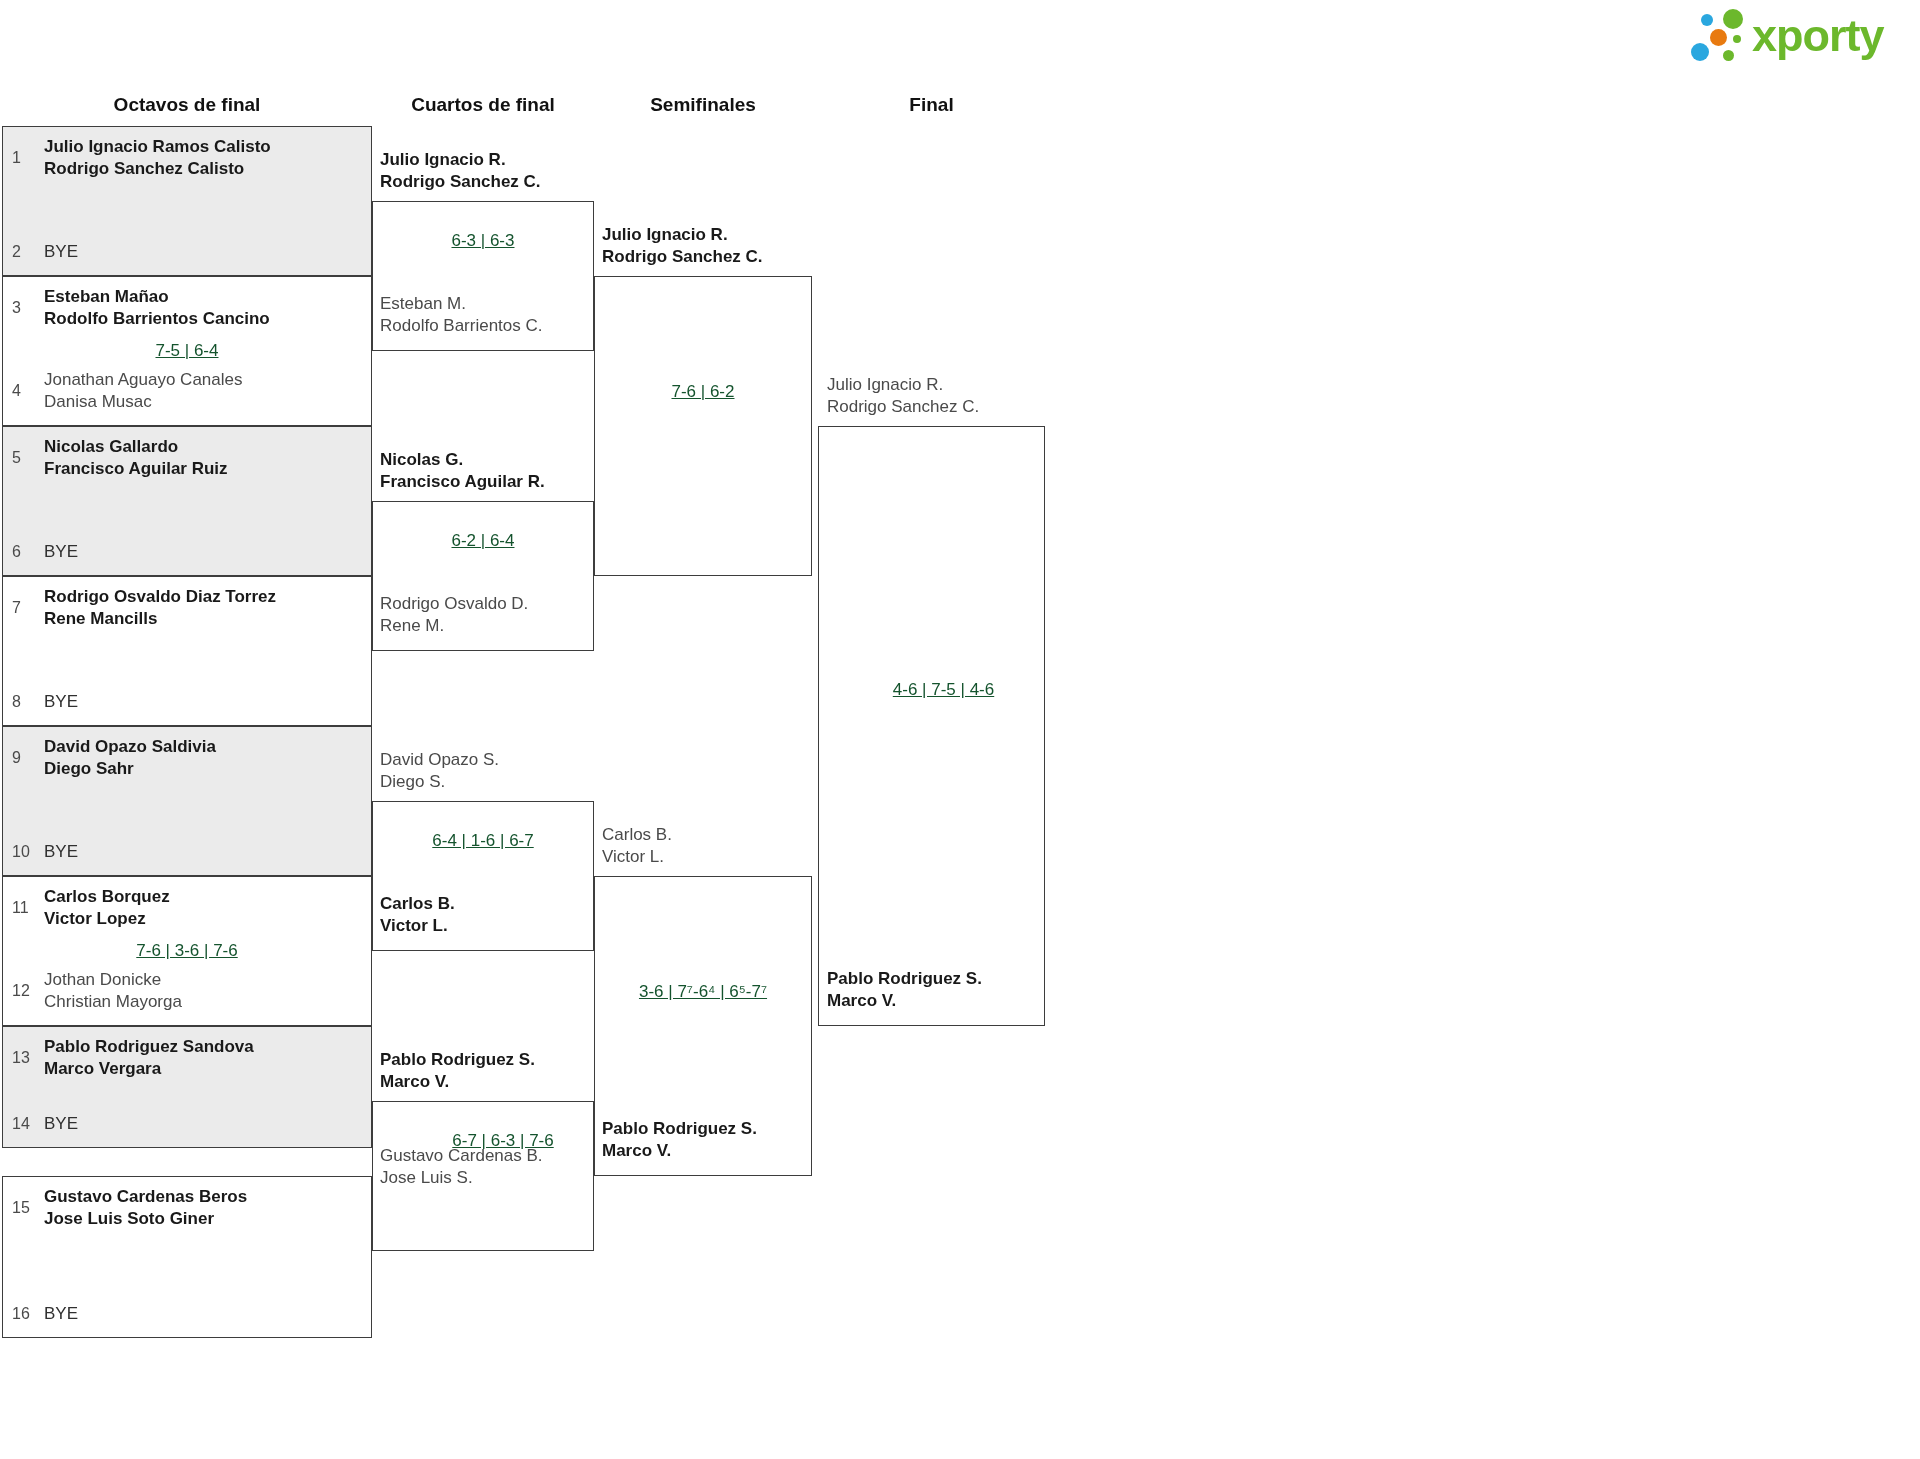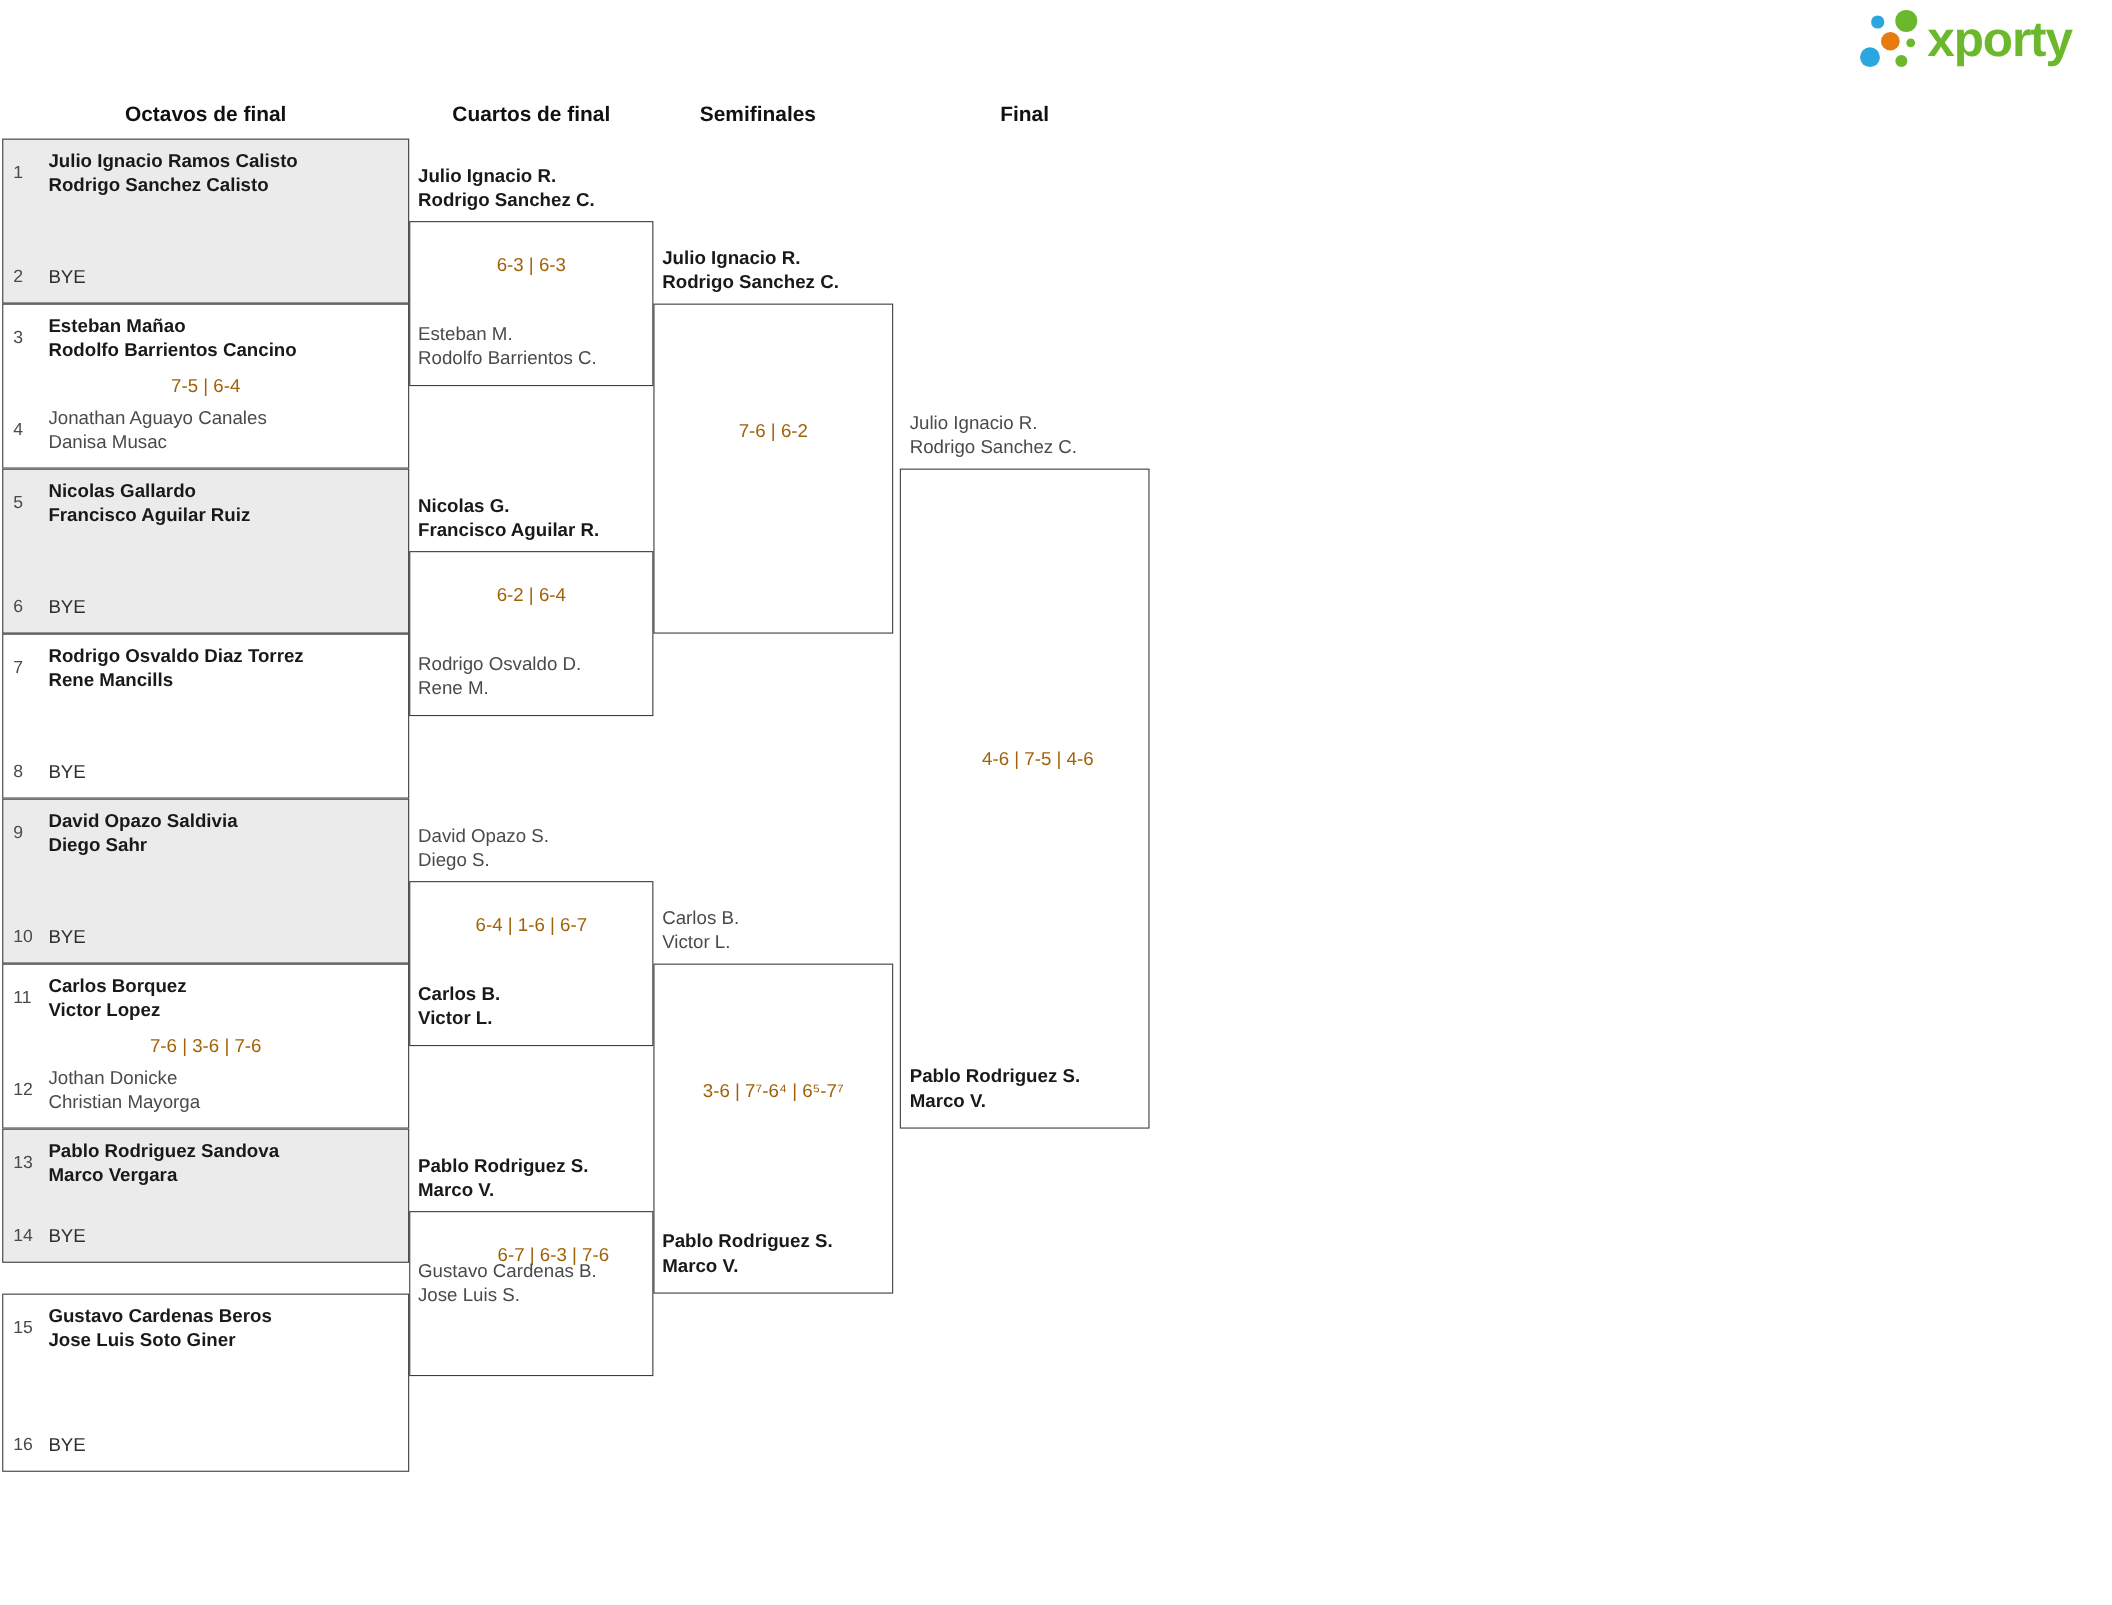--- a/index.html
+++ b/index.html
@@ -9,21 +9,21 @@
   .round-header{position:absolute;top:94px;font-size:19px;font-weight:600;color:#111;text-align:center;}
   .box{position:absolute;border:1px solid #3d3d3d;box-sizing:border-box;background:transparent;}
   .gray{background:#ebebeb;}
   .slot{position:absolute;left:9px;display:flex;align-items:center;gap:10px;}
   .slot.top{top:9px;}
   .slot.bottom{bottom:12px;}
   .num{font-size:16px;color:#4a4a4a;min-width:22px;}
   .ln{font-size:17px;line-height:22px;color:#4a4a4a;white-space:nowrap;}
   .names.win .ln{font-weight:700;color:#191919;}
   .ln.bye{color:#303030;}
-  .oscore,.qscore{position:absolute;font-size:17px;color:#a16207;text-align:center;}
+  .oscore,.qscore{position:absolute;font-size:17px;color:#14532d;text-align:center;text-decoration:underline;}
   .team-label{position:absolute;font-size:17px;line-height:22px;color:#4a4a4a;white-space:nowrap;}
   .team-label.win{font-weight:700;color:#191919;}
   .logo-text{position:absolute;left:1752px;top:10px;font-size:45px;font-weight:700;
              color:#6cb82c;letter-spacing:-1px;}
   .dot{position:absolute;border-radius:50%;}
 </style>
 </head>
 <body>
 
 <div class="page">
@@ -34,21 +34,21 @@
     <span class="dot" style="left:1723px;top:9px;width:20px;height:20px;background:#6cb82c;"></span>
     <span class="dot" style="left:1710px;top:29px;width:17px;height:17px;background:#e87a10;"></span>
     <span class="dot" style="left:1733px;top:35px;width:8px;height:8px;background:#6cb82c;"></span>
     <span class="dot" style="left:1691px;top:43px;width:18px;height:18px;background:#2aa7df;"></span>
     <span class="dot" style="left:1723px;top:50px;width:11px;height:11px;background:#6cb82c;"></span>
     <span class="logo-text">xporty</span>
   </div>
 
   <div class="round-header" style="left:2px;width:370px;">Octavos de final</div>
   <div class="round-header" style="left:372px;width:222px;">Cuartos de final</div>
-  <div class="round-header" style="left:580px;width:218px;">Semifinales</div>
+  <div class="round-header" style="left:594px;width:218px;">Semifinales</div>
   <div class="round-header" style="left:818px;width:227px;">Final</div>
 
   <div class="box gray" style="left:2px;top:126px;width:370px;height:150px;">
     <div class="slot top">
       <span class="num">1</span>
       <div class="names win">
         <div class="ln">Julio Ignacio Ramos Calisto</div>
         <div class="ln">Rodrigo Sanchez Calisto</div>
       </div>
     </div>

